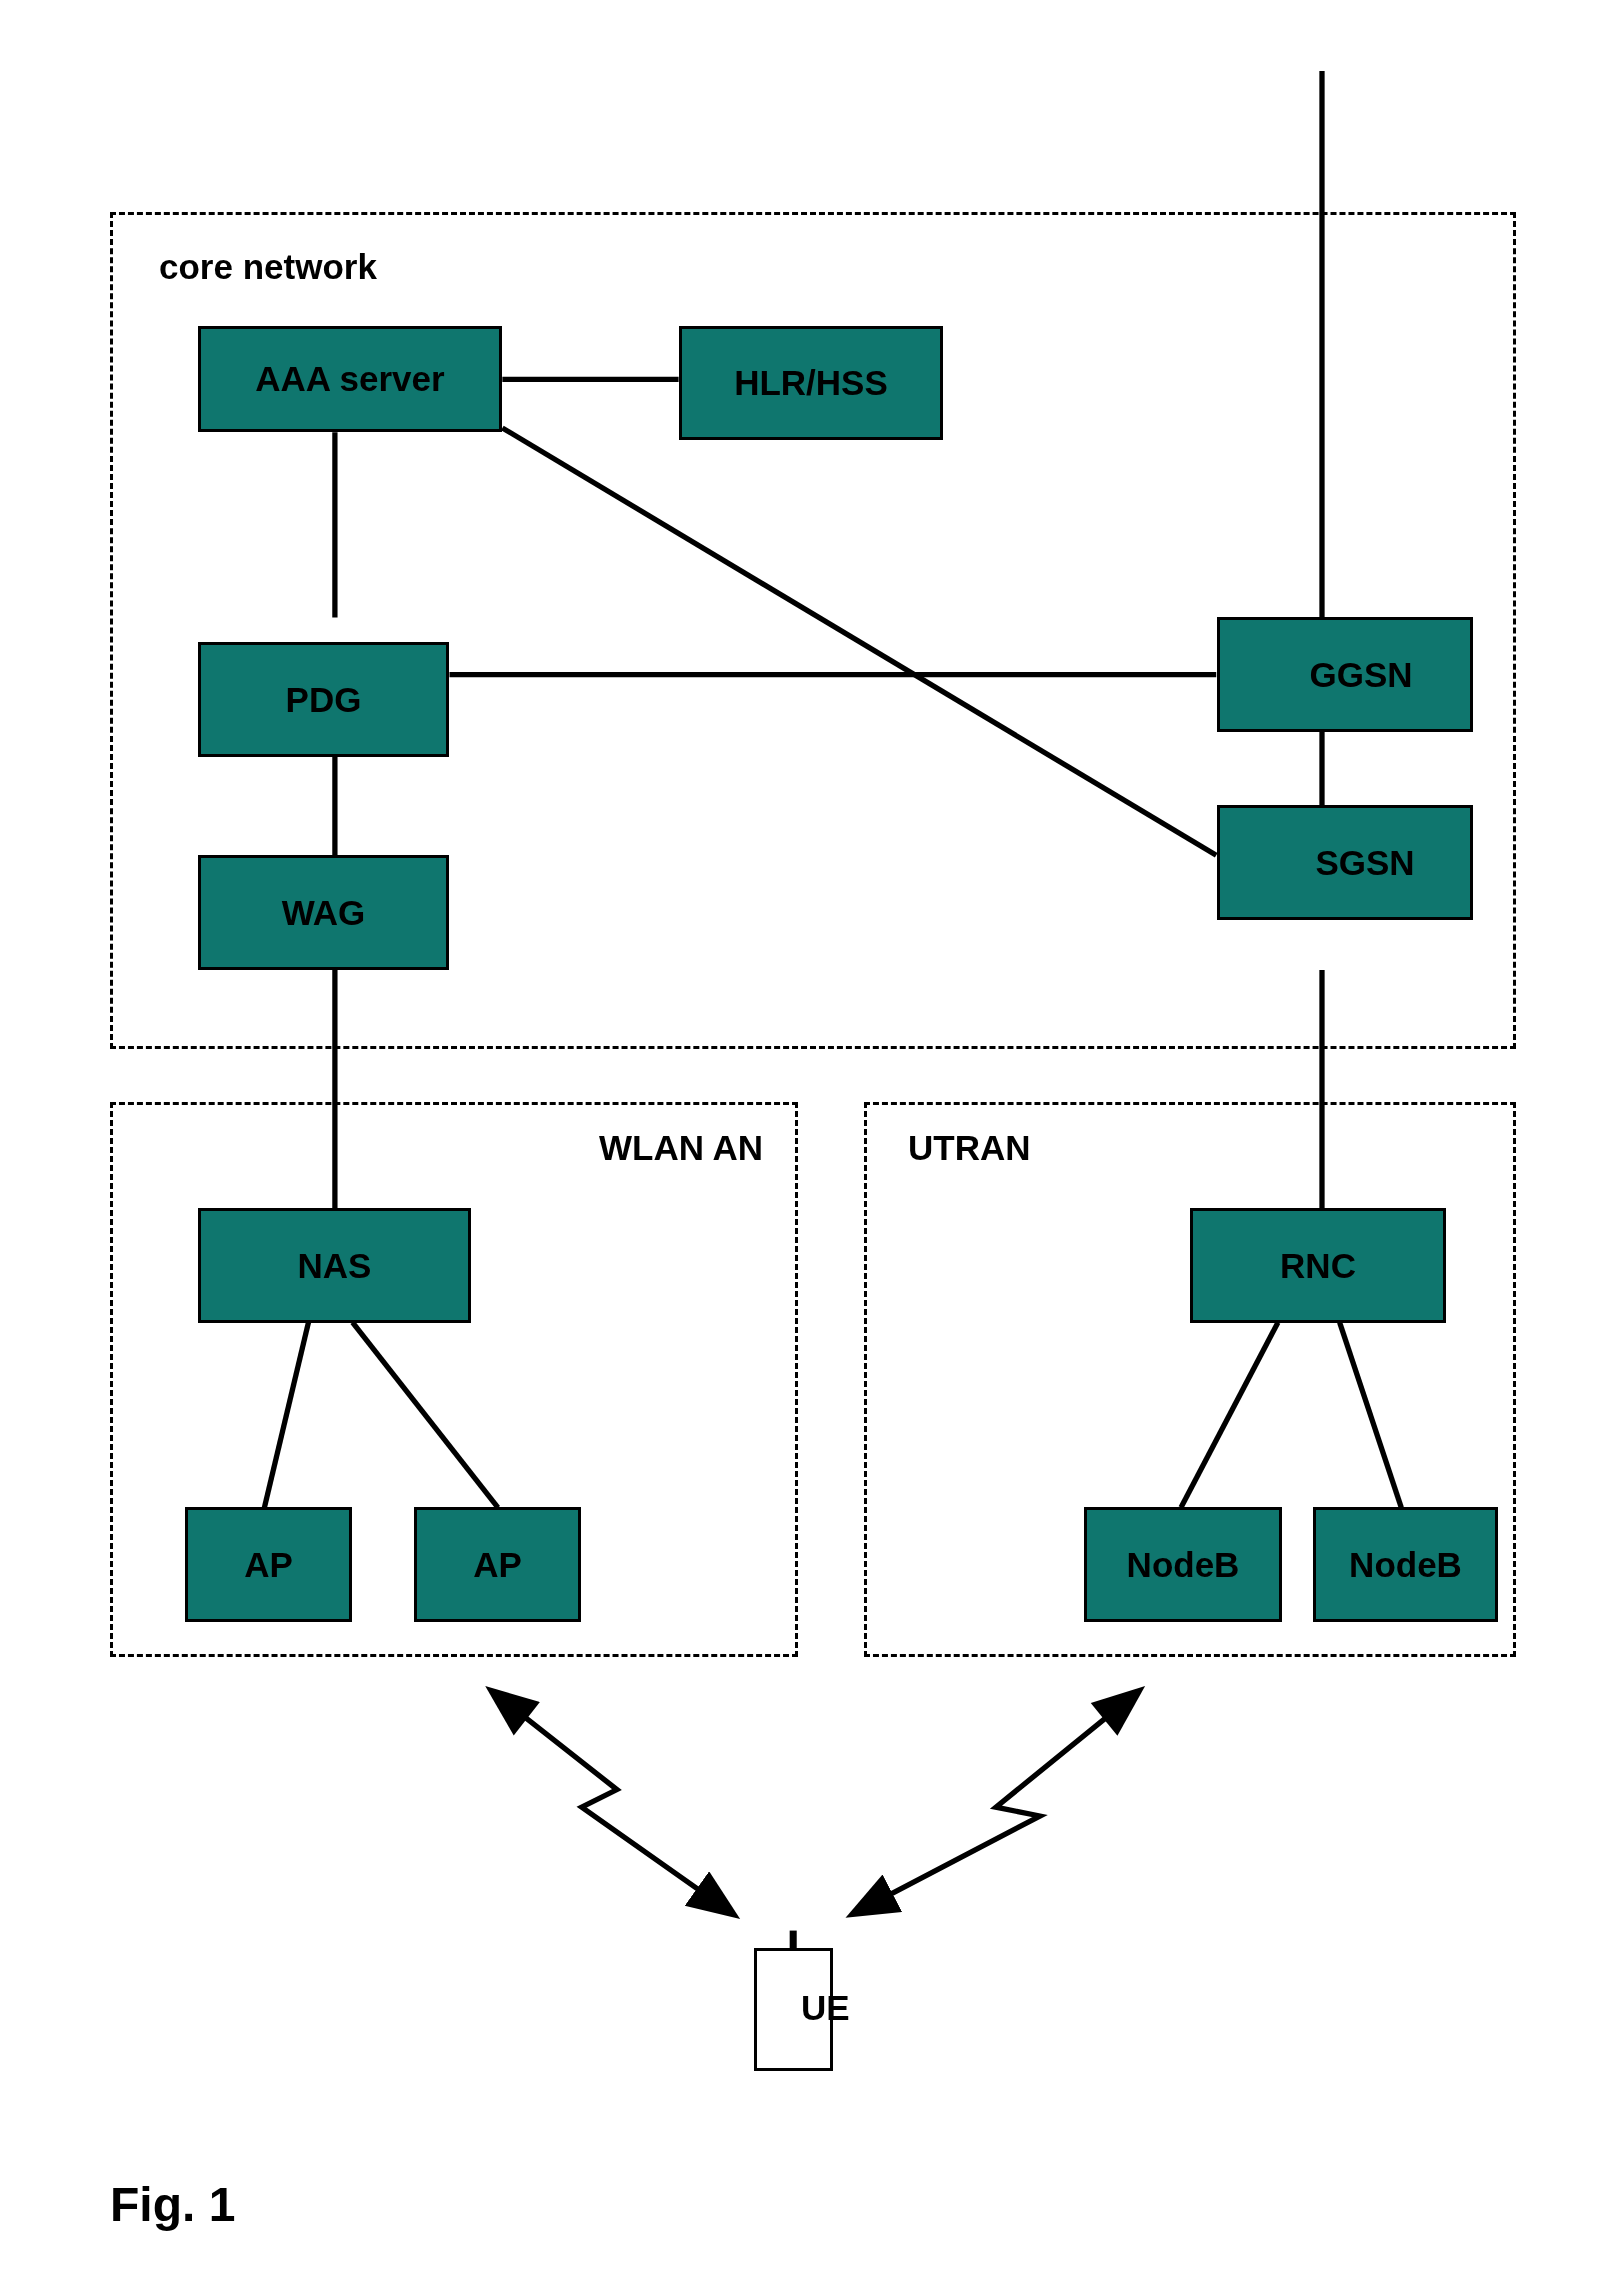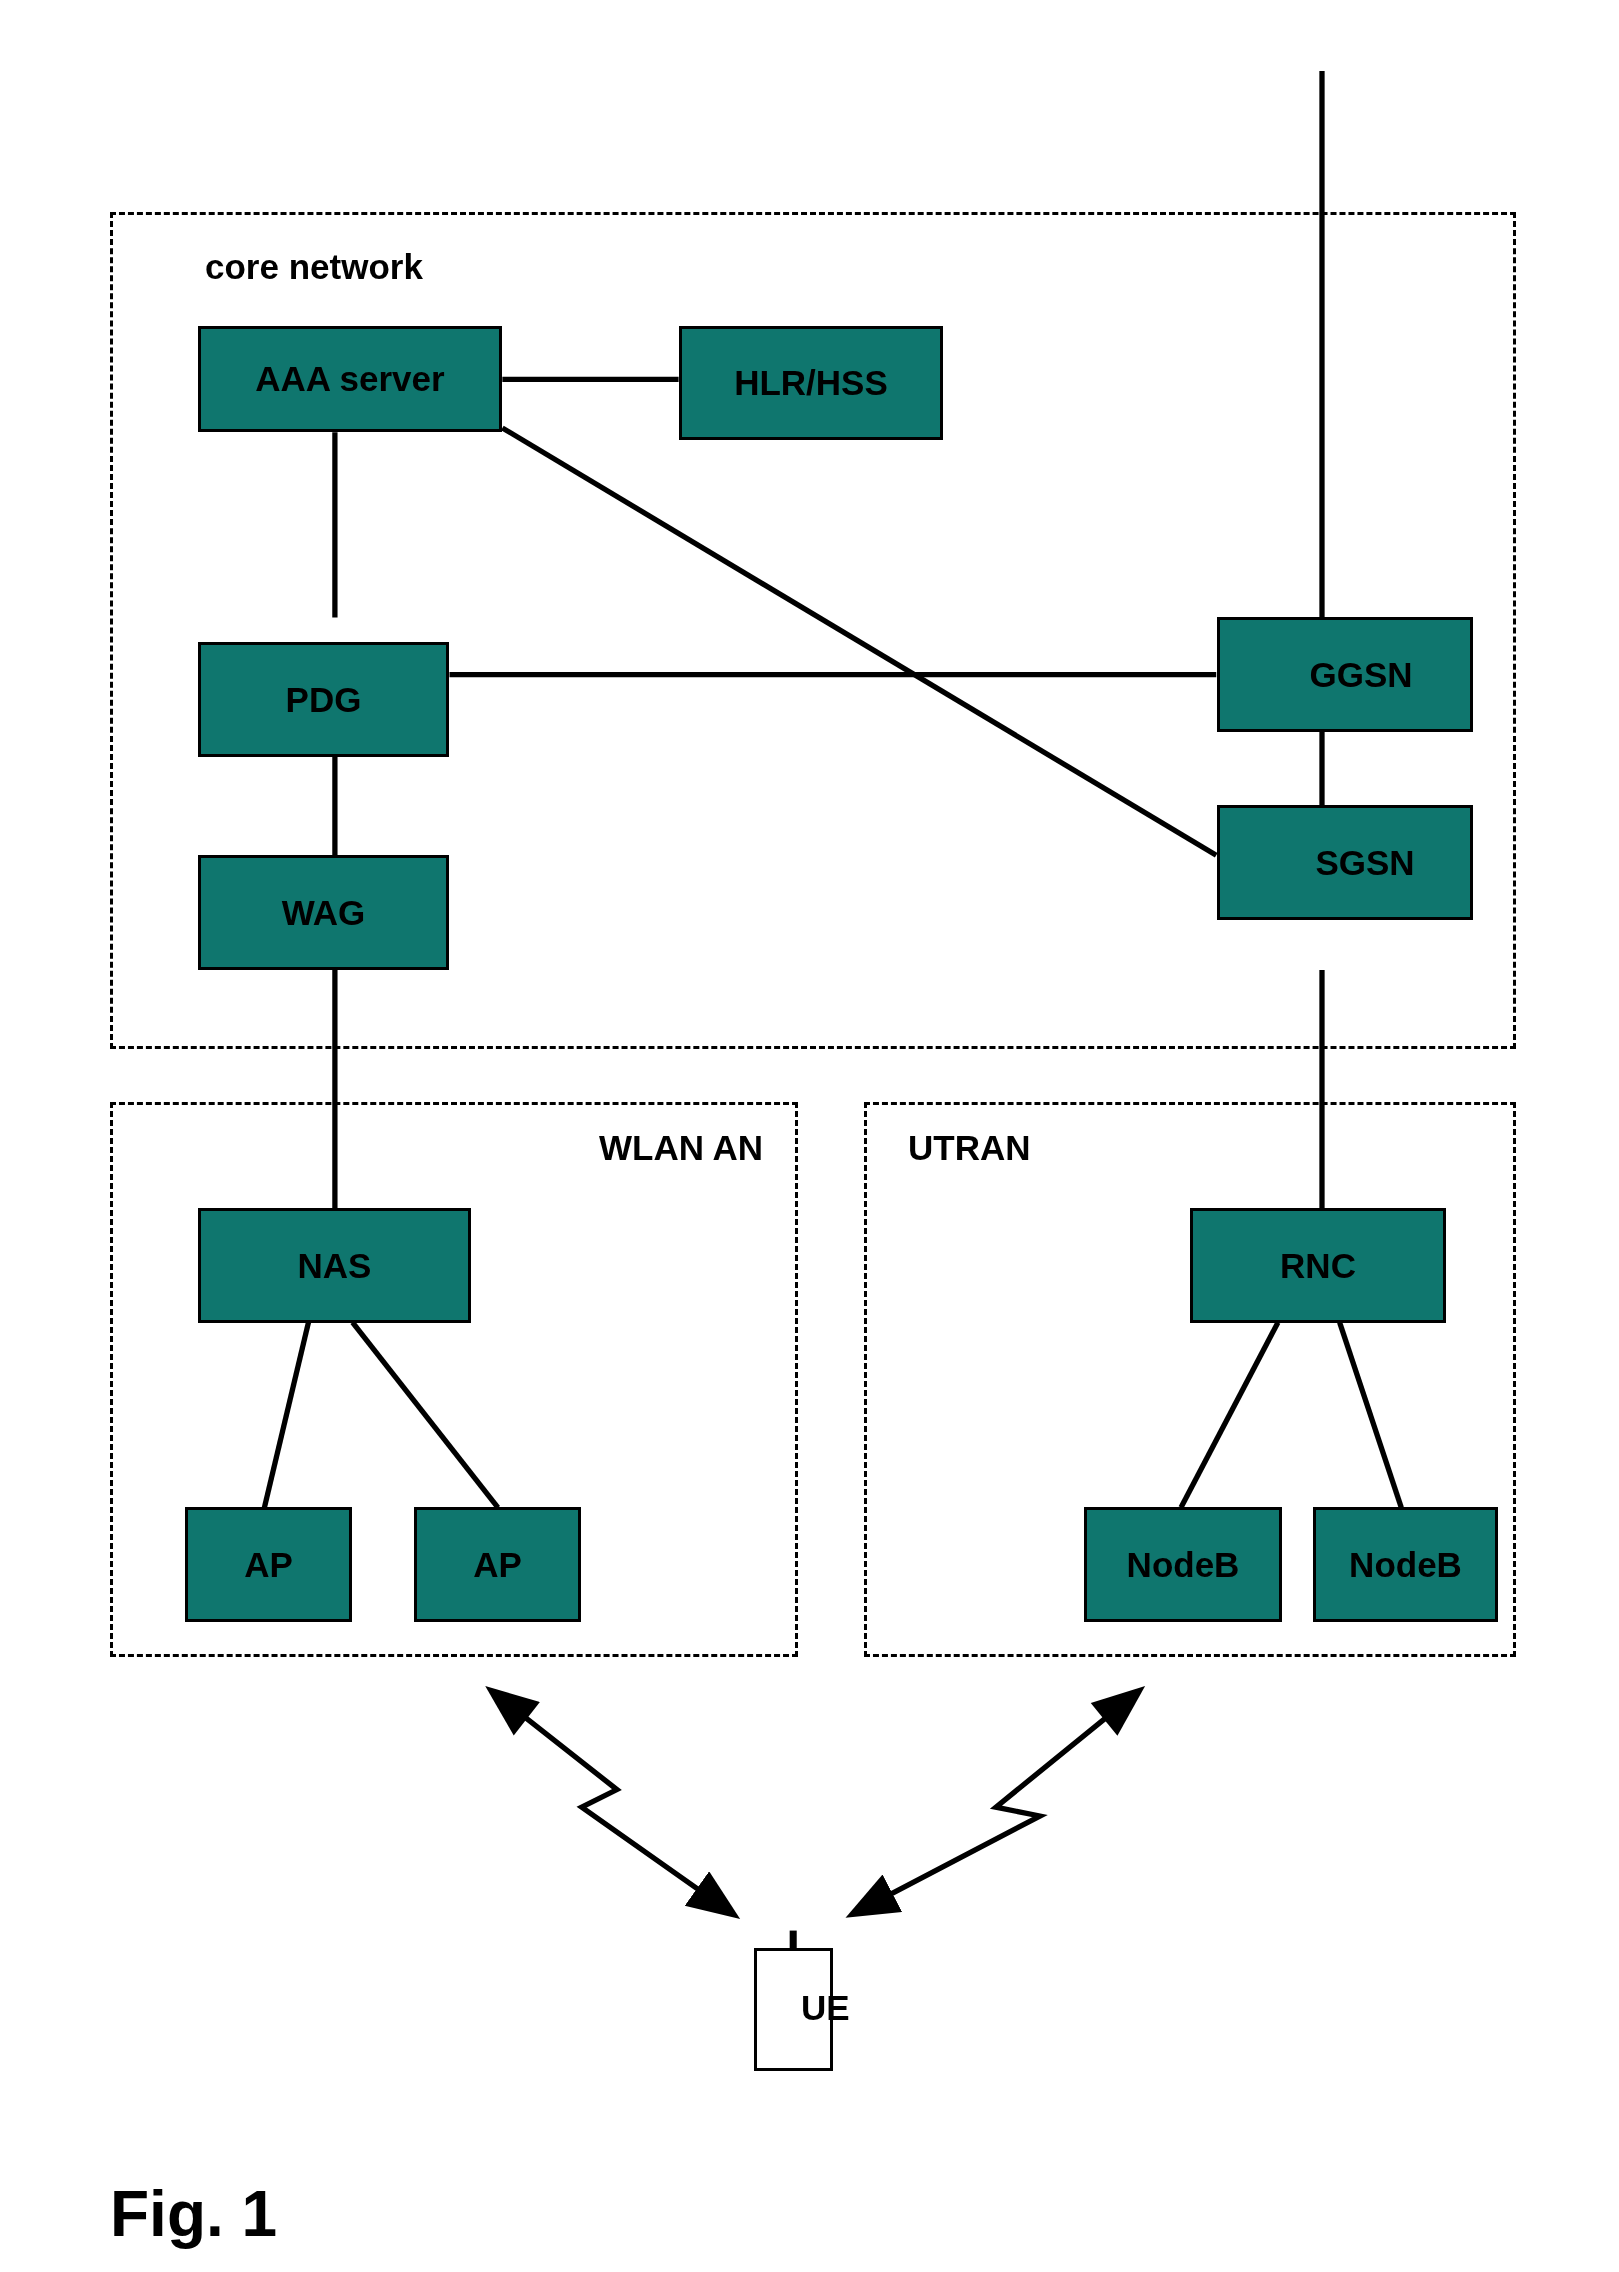--- a/index.html
+++ b/index.html
@@ -30,21 +30,21 @@
     background: transparent;
     box-sizing: border-box;
   }
   .region-label {
     position: absolute;
     font-size: 35px;
     font-weight: bold;
   }
   .fig-label {
     position: absolute;
-    font-size: 64px;
+    font-size: 48px;
     font-weight: bold;
   }
   svg.lines {
     position: absolute;
     top:0; left:0;
     width:1619px;
     height:2273px;
     pointer-events:none;
   }
   .ue-box {
@@ -103,21 +103,21 @@
   </defs>
 
   <path d="M 560 1920 L 700 2030 L 660 2050 L 830 2170" fill="none" stroke="#000" stroke-width="6" marker-start="url(#arrowstart)" marker-end="url(#arrowend)"></path>
 
   <path d="M 1290 1920 L 1130 2050 L 1180 2060 L 970 2170" fill="none" stroke="#000" stroke-width="6" marker-start="url(#arrowstart)" marker-end="url(#arrowend)"></path>
 
   <line x1="900" y1="2190" x2="900" y2="2210" stroke="#000" stroke-width="8"></line>
 </svg>
 
 <div class="dashed-box" style="left:110px; top:212px; width:1406px; height:837px;"></div>
-<div class="region-label" style="left:159px; top:247px;margin-left:46px;">core network</div>
+<div class="region-label" style="left:159px; top:247px;">core network</div>
 
 <div class="dashed-box" style="left:110px; top:1102px; width:688px; height:555px;"></div>
 <div class="region-label" style="left:599px; top:1128px;text-align:right;">WLAN AN</div>
 
 <div class="dashed-box" style="left:864px; top:1102px; width:652px; height:555px;"></div>
 <div class="region-label" style="left:908px; top:1128px;">UTRAN</div>
 
 <div class="box" style="left:198px; top:326px; width:304px; height:106px;">AAA server</div>
 <div class="box" style="left:679px; top:326px; width:264px; height:114px;">HLR/HSS</div>
 <div class="box" style="left:198px; top:642px; width:251px; height:115px;">PDG</div>

